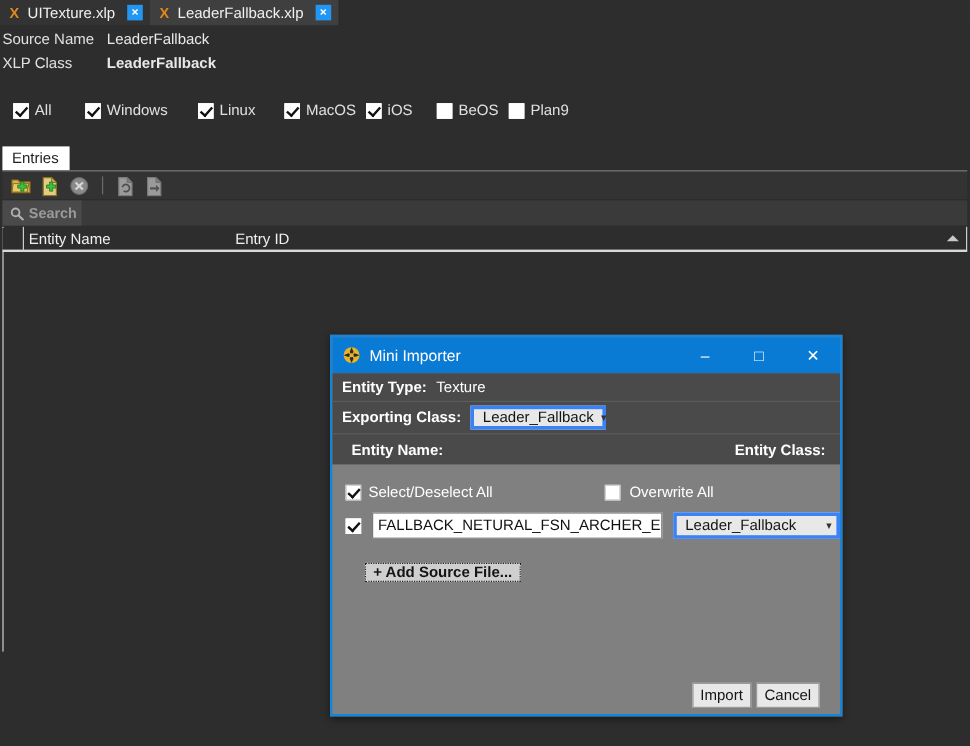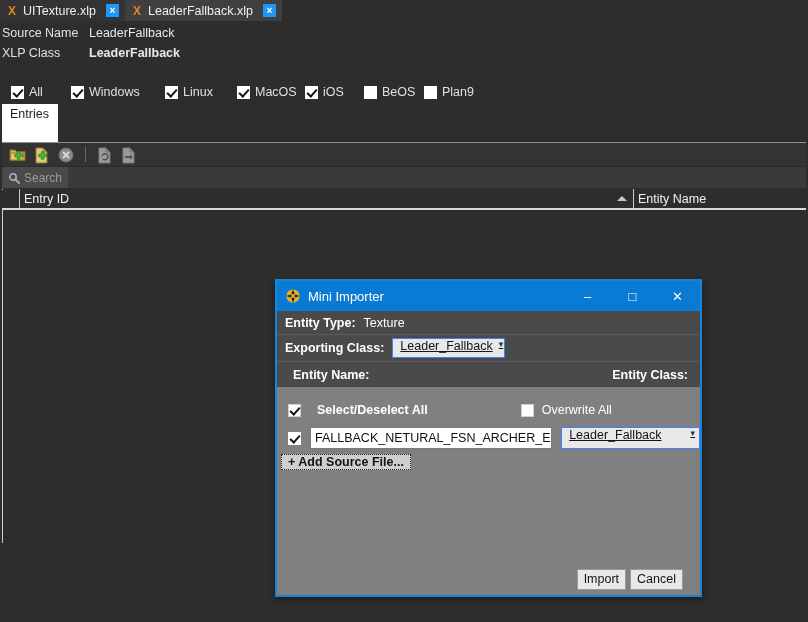--- a/index.html
+++ b/index.html
@@ -124,21 +124,21 @@
     margin-top: 18px;
     padding-left: 2px;
     height: 21px;
     display: flex;
     align-items: flex-end;
   }
   .entries-tab {
     background: #ffffff;
     color: #1e1e1e;
     font-size: 12.5px;
-    padding: 3px 9px 21px 8px;
+    padding: 3px 9px 3px 8px;
     line-height: 14px;
     cursor: default;
     user-select: none;
   }
 
   
   .panel {
     margin: 0 2px 0 2px;
     border-top: 1px solid #8f8f8f;
     background: #2d2d2d;
@@ -166,21 +166,21 @@
   .search-field {
     display: flex;
     align-items: center;
     gap: 4px;
     width: 66px;
     height: 21px;
     padding-left: 6px;
     background: #4a4a4a;
     cursor: text;
   }
-  .search-ph { color: #9a9a9a; font-size: 12px; }
+  .search-ph { color: #9a9a9a; font-size: 12px; font-weight: bold; }
 
   .table-head {
     display: flex;
     height: 20px;
     align-items: center;
     border-bottom: 2px solid #d8d8d8;
     background: #2d2d2d;
     position: relative;
     margin-top: 2px;
   }
@@ -263,29 +263,28 @@
     align-items: center;
     height: 27px;
     padding-left: 8px;
     gap: 8px;
     font-size: 12.5px;
     border-bottom: 1px solid #5c5c5c;
   }
   .combo {
     height: 20px;
     background: #e8e8e8;
-    border: 1px solid #3b82f6;
+    border: 3px solid #3b82f6;
     color: #141414;
     font-size: 12.5px;
     display: flex;
-    align-items: flex-start;
+    align-items: center;
     padding: 0 4px 0 7px;
     cursor: pointer;
     user-select: none;
-    text-decoration: underline;
   }
   .combo-text { flex: 1; white-space: nowrap; }
   .combo-arrow { margin-left: 6px; color: #333333; font-size: 9px; }
   .combo.export { width: 113px; }
   .btn {
     background: #e8e8e8;
     border: 1px solid #9a9a9a;
     color: #141414;
     font-size: 12.5px;
     height: 20px;
@@ -314,21 +313,21 @@
   .dlg-selrow {
     display: flex;
     align-items: center;
     height: 22px;
     margin-top: 6px;
     padding-left: 11px;
     font-size: 12.5px;
     color: #ffffff;
   }
   .dlg-selrow .cb { border: 1px solid #d0d0d0; }
-  .sel-label { margin-left: 16px; font-weight: bold; text-align: center; }
+  .sel-label { margin-left: 6px; font-weight: normal; text-align: center; }
   .ow-wrap { display: flex; align-items: center; margin-left: 93px; }
   .ow-label { margin-left: 8px; }
 
   .dlg-itemrow {
     display: flex;
     align-items: center;
     height: 24px;
     margin-top: 5px;
     padding-left: 11px;
     gap: 9px;
@@ -340,21 +339,21 @@
     border: 1px solid #7a7a7a;
     color: #111111;
     font-size: 12.5px;
     line-height: 20px;
     padding-left: 4px;
     white-space: nowrap;
     overflow: hidden;
   }
   .combo.item { width: 142px; height: 22px; }
 
-  .dlg-addrow { margin-top: 2px; padding-left: 4px; }
+  .dlg-addrow { margin-top: 17px; padding-left: 27px; }
   .btn.add-src {
     background: #cfcfcf;
     border: 1px dotted #222222;
     height: 22px;
     line-height: 20px;
     padding: 0 6px;
     font-weight: bold;
     font-size: 12.5px;
   }
 
@@ -477,26 +476,26 @@
         <svg width="12" height="12" viewBox="0 0 12 12">
           <circle cx="5" cy="5" r="3.2" fill="none" stroke="#b0b0b0" stroke-width="1.6"></circle>
           <path d="M7.3 7.3 L11 11" stroke="#b0b0b0" stroke-width="1.8" stroke-linecap="round"></path>
         </svg>
         <span class="search-ph">Search</span>
       </div>
     </div>
 
     <div class="table-head">
       <div class="col-gutter"></div>
+      <div class="col entity-name">
+        <span>Entity Name</span>
+      </div>
       <div class="col entry-id">
         <span>Entry ID</span>
         <span class="sort-arrow"></span>
-      </div>
-      <div class="col entity-name">
-        <span>Entity Name</span>
       </div>
     </div>
     <div class="table-body"></div>
   </div>
 
   <div class="dialog">
 
     <div class="dlg-title">
       <svg class="dlg-title-icon" viewBox="0 0 16 16">
         <circle cx="8" cy="8" r="6.6" fill="#e8b427"></circle>

